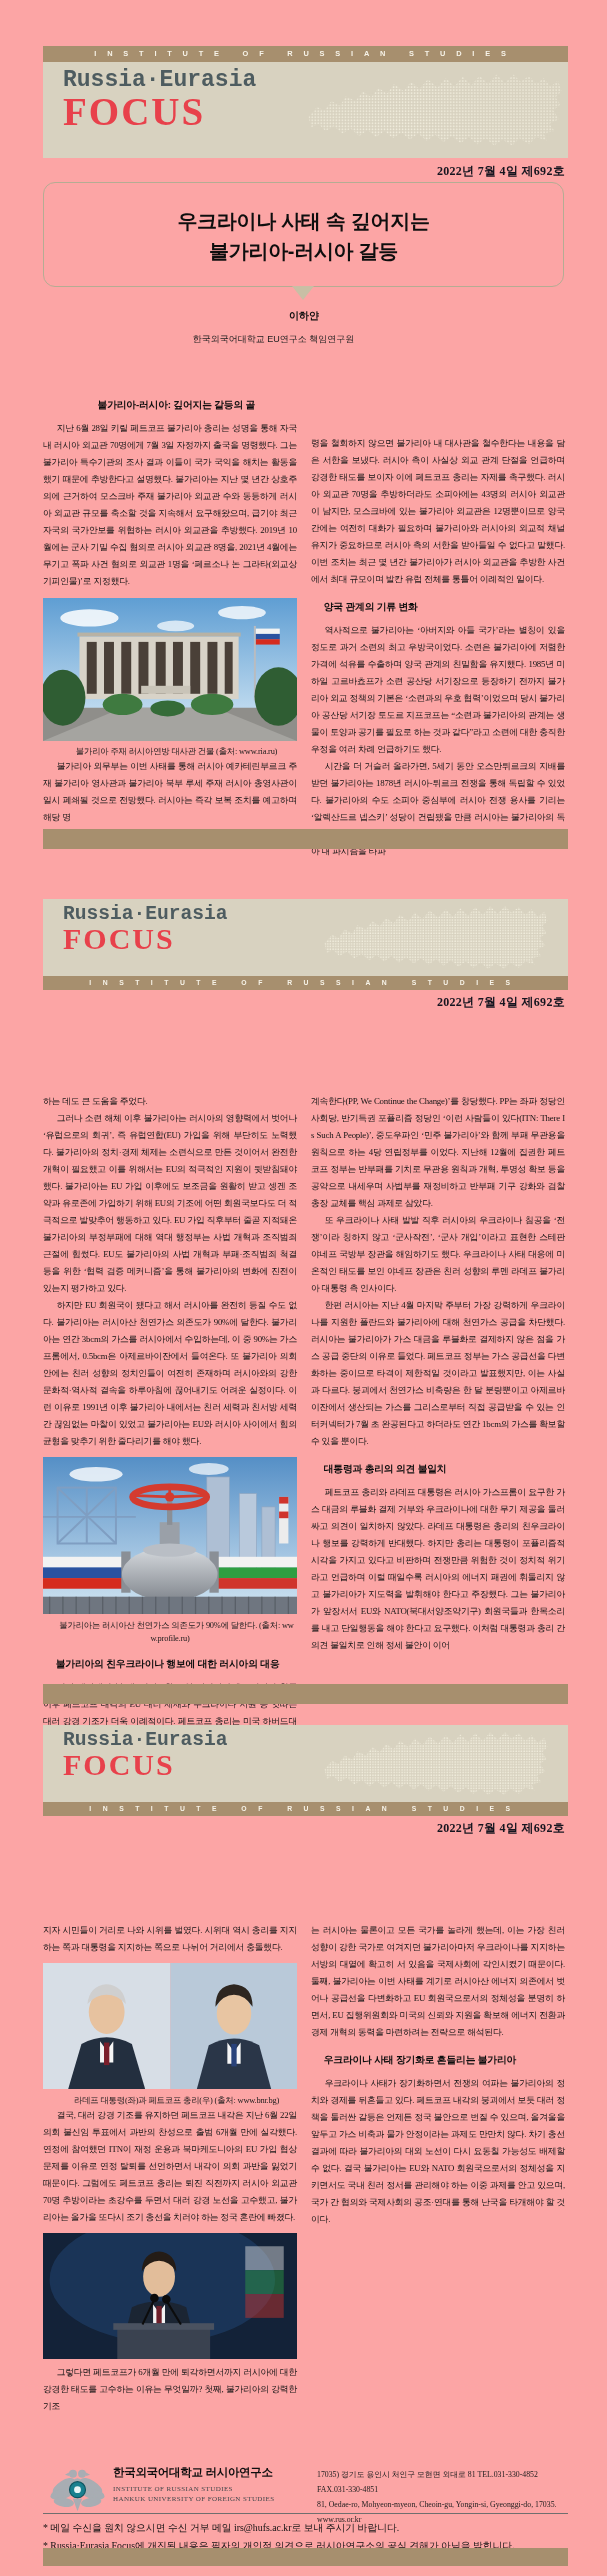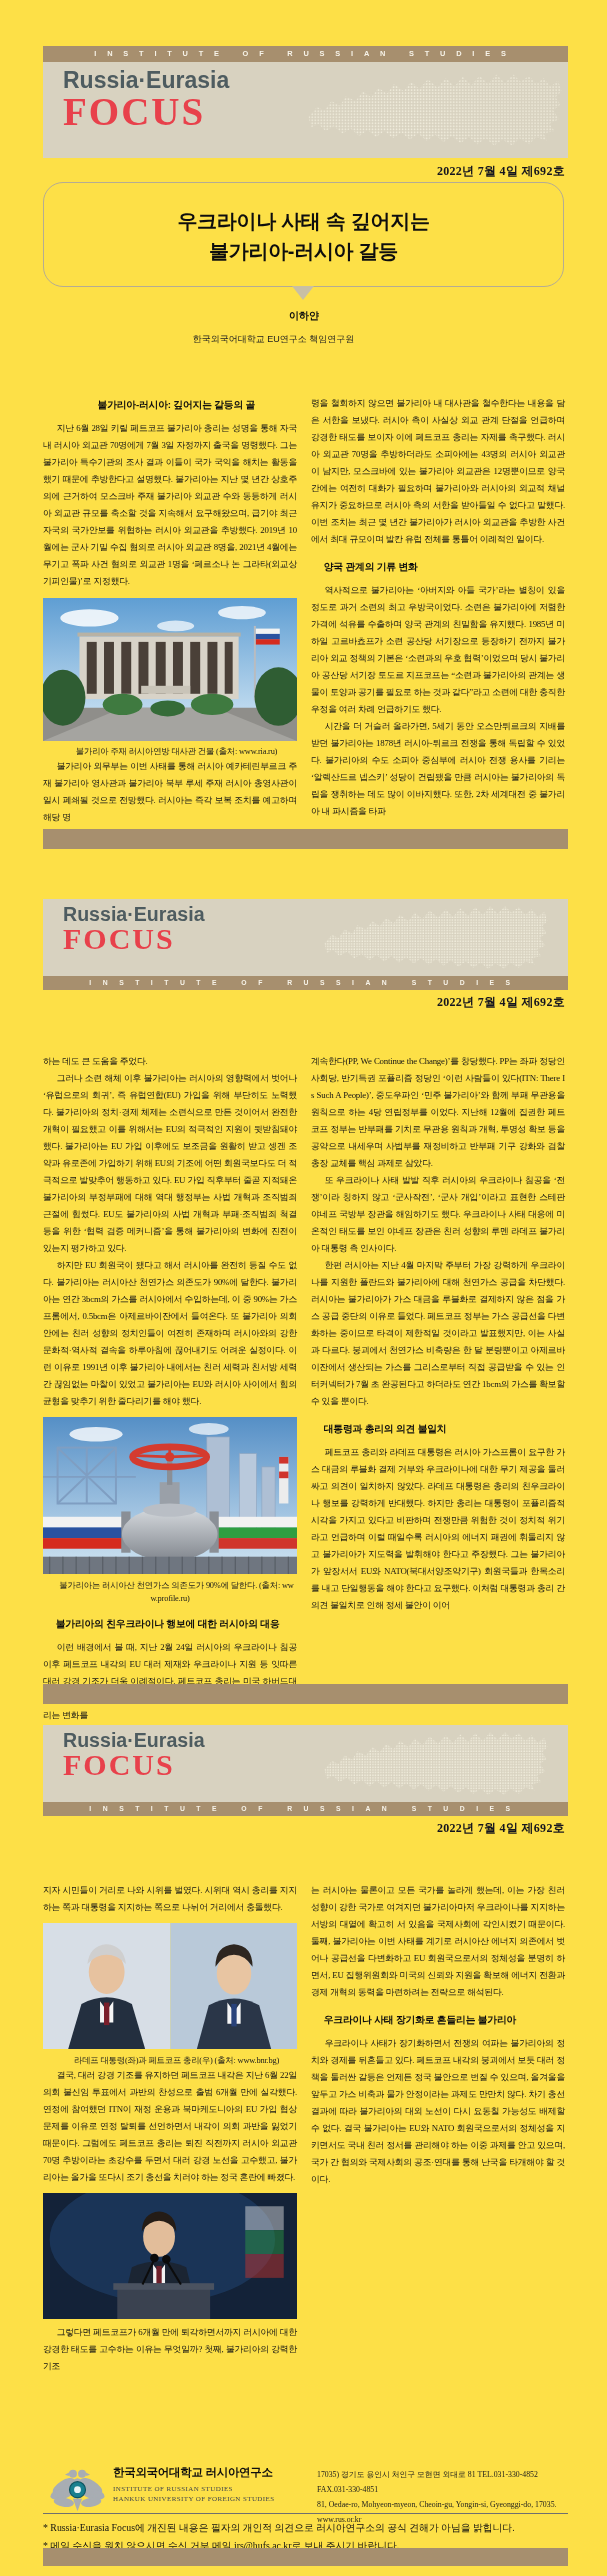--- a/index.html
+++ b/index.html
@@ -1,57 +1,57 @@
 <!DOCTYPE html>
 <html style="font-size:10.8px"><head>
 <meta charset="utf-8">
 <style>
   html,body{margin:0;padding:0;background:#ffffff;}
-  #doc{position:relative;width:608px;height:2576px;background:#fde047;overflow:hidden;
+  #doc{position:relative;width:608px;height:2576px;background:#fca5a5;overflow:hidden;
        font-family:"Liberation Serif","DejaVu Serif",serif;}
   
   .instbar{position:absolute;left:43px;width:525px;background:#a78f6e;color:#f7f3e8;
            font-family:"Liberation Sans",sans-serif;font-weight:700;text-align:center;
            white-space:nowrap;overflow:hidden;}
   .instbar.big{top:46px;height:16px;line-height:16px;font-size:7.4px;letter-spacing:10.8px;}
   .instbar.sm1{top:976px;height:13.5px;line-height:13.5px;font-size:6.8px;letter-spacing:11.5px;}
   .instbar.sm2{top:1802px;height:13.5px;line-height:13.5px;font-size:6.8px;letter-spacing:11.5px;}
   .band{position:absolute;left:43px;width:525px;background:#d8d2c0;}
   .band.big{top:62px;height:96px;}
   .band.s1{top:899px;height:77px;}
   .band.s2{top:1725px;height:77px;}
   .brand{position:absolute;left:20px;top:5.4px;}
-  .brand .top{font-family:Liberation Sans, sans-serif;font-weight:700;color:#4e5c60;}
+  .brand .top{font-family:Liberation Mono, monospace;font-weight:700;color:#4e5c60;}
   .brand .bottom{font-family:"Liberation Serif",serif;font-weight:700;color:#e8414b;letter-spacing:2px;}
   .band.big .top{font-size:23px;line-height:26px;}
   .band.big .bottom{font-size:39px;line-height:39px;margin-top:-1.4px;}
   .band.s1 .top,.band.s2 .top{font-size:19.6px;line-height:21.6px;}
   .band.s1 .bottom,.band.s2 .bottom{font-size:30px;line-height:31px;margin-top:-2.7px;}
   .map{position:absolute;right:4px;top:4px;}
   .band.big .map{width:259px;height:88px;}
   .band.s1 .map,.band.s2 .map{width:257px;height:69px;}
   .dateline{position:absolute;right:43px;font-weight:700;font-size:12px;color:#15151f;
             font-family:"Liberation Serif",serif;letter-spacing:0.3px;}
   
   .titlebox{position:absolute;left:43px;top:182px;width:521px;height:105px;box-sizing:border-box;
-            border:1.4px solid #b5ac93;border-radius:20px;text-align:center;padding-top:23px;}
+            border:1.4px solid #b5ac93;border-radius:12px;text-align:center;padding-top:23px;}
   .titlebox .t{font-family:"Liberation Sans",sans-serif;font-weight:700;font-size:20px;
                line-height:30px;color:#0e0e0e;letter-spacing:-0.3px;}
   .pointer{position:absolute;left:292px;top:286px;width:0;height:0;
            border-left:11.5px solid transparent;border-right:11.5px solid transparent;
            border-top:14px solid #c8bfa5;}
   .author{position:absolute;left:0;top:309px;width:608px;text-align:center;
           font-family:"Liberation Sans",sans-serif;font-weight:700;font-size:10px;color:#0e0e0e;}
   .affil{position:absolute;left:0;top:333px;width:547px;text-align:center;
          font-family:"Liberation Sans",sans-serif;font-size:9px;color:#222;}
   
   .col{position:absolute;width:254px;font-size:8.8px;line-height:17px;letter-spacing:-0.2px;
        color:#141414;text-align:justify;word-break:break-all;}
   .col p{margin:0;text-indent:1.55em;}
-  .col p.cont{text-indent:0;}
+  .col p.cont{text-indent:0;margin-top:40px;}
   .col h4{margin:10px 0 6.8px;font-family:"Liberation Sans",sans-serif;font-weight:700;
           font-size:9.8px;letter-spacing:-0.2px;text-indent:1.3em;color:#0e0e0e;text-align:left;}
   .col h4.first{margin-top:1.4px;text-align:center;}
   .fig{margin:7.4px 0 4.7px;}
   .fig svg{display:block;width:100%;}
   .cap{font-size:8.4px;line-height:13px;text-align:center;text-indent:0;margin:0 0 5.4px;color:#1a1a1a;}
   
   .tanbar{position:absolute;left:43px;width:525px;background:#a78f6e;}
   .f-emblem{position:absolute;left:49px;top:2463px;width:57px;height:55px;}
   .f-kr{position:absolute;left:113px;top:2465px;font-family:"Liberation Sans",sans-serif;
@@ -321,19 +321,19 @@
   <div class="f-en">
     <div>INSTITUTE OF RUSSIAN STUDIES</div>
     <div>HANKUK UNIVERSITY OF FOREIGN STUDIES</div>
   </div>
   <div class="f-addr">
     <div>17035) 경기도 용인시 처인구 모현면 외대로 81   TEL.031-330-4852   FAX.031-330-4851</div>
     <div>81, Oedae-ro, Mohyeon-myeon, Cheoin-gu, Yongin-si, Gyeonggi-do, 17035.  www.rus.or.kr</div>
   </div>
   <div class="f-line"></div>
   <div class="notes">
+    <div>* 메일 수신을 원치 않으시면 수신 거부 메일 irs@hufs.ac.kr로 보내 주시기 바랍니다.</div>
     <div>* Russia·Eurasia Focus에 개진된 내용은 필자의 개인적 의견으로 러시아연구소의 공식 견해가 아님을 밝힙니다.</div>
-    <div>* 메일 수신을 원치 않으시면 수신 거부 메일 irs@hufs.ac.kr로 보내 주시기 바랍니다.</div>
   </div>
   <div class="tanbar" style="top:2548px;height:17.6px"></div>
 
 </div>
 
 
 </body></html>

